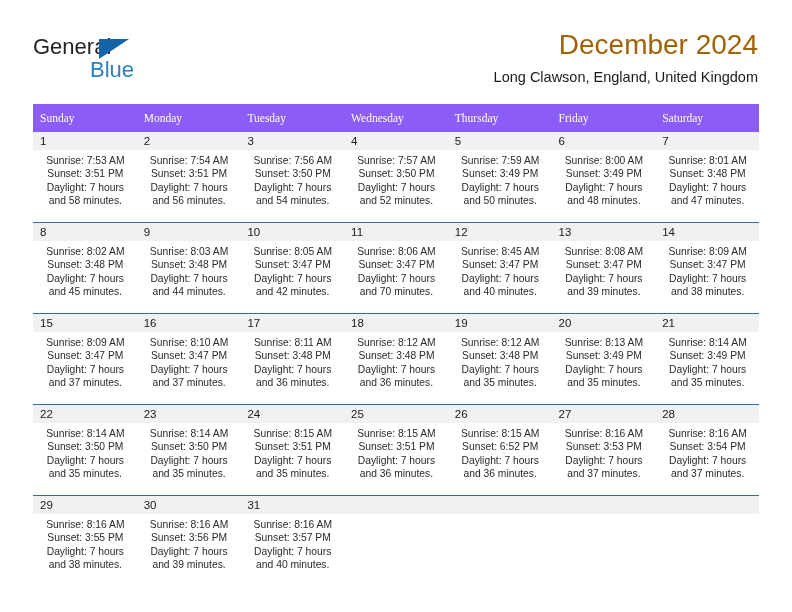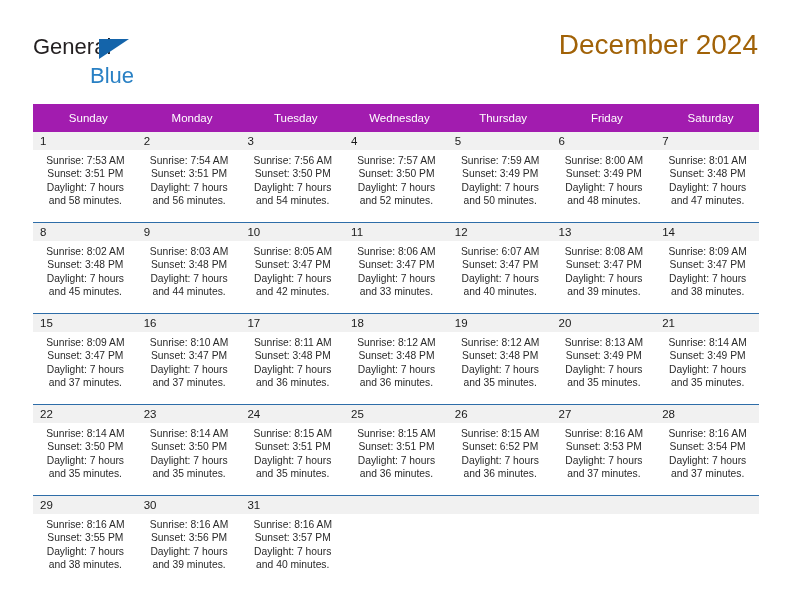--- a/index.html
+++ b/index.html
@@ -52,21 +52,20 @@
     border-bottom: 20px solid transparent;
   }
   .logo-blue {
     position: absolute;
     left: 57px;
     top: 23px;
     font-size: 22px;
     color: #2980c4;
     line-height: 26px;
     font-weight: 400;
-    margin-top: 6px;
   }
   .title-block {
     position: absolute;
     right: 34px;
     top: 28px;
     text-align: right;
   }
   .cal-title {
     font-size: 28px;
     color: #a16207;
@@ -88,29 +87,30 @@
     position: absolute;
     left: 33px;
     top: 104px;
     width: 726px;
     border-collapse: collapse;
     table-layout: fixed;
   }
   .calendar col { width: 103.71px; }
 
   thead th {
-    background: #a21caf;
+    background: #8b5cf6;
     color: #ffffff;
     font-size: 11.5px;
     font-weight: 400;
-    text-align: center;
+    text-align: left;
     padding: 5px 0 5px 7px;
     height: 18px;
     line-height: 14px;
     border: none;
+    font-family: Liberation Serif, serif;
   }
 
   tbody tr.week-row > td {
     vertical-align: top;
     padding: 0;
     border-top: 1.6px solid #2e6da8;
     background: #ffffff;
     height: 90px;
   }
   tbody tr.week-row:first-child > td {
@@ -147,20 +147,21 @@
   <div class="header">
 
     <div class="logo">
       <span class="logo-general">General</span>
       <span class="logo-triangle"></span>
       <span class="logo-blue">Blue</span>
     </div>
 
     <div class="title-block">
       <div class="cal-title">December 2024</div>
+      <div class="cal-subtitle">Long Clawson, England, United Kingdom</div>
     </div>
 
   </div>
 
   <table class="calendar">
     <colgroup>
       <col>
         <col>
         <col>
         <col>
@@ -295,29 +296,29 @@
               </div>
             </div>
           </td>
         <td>
             <div class="cell-inner">
               <div class="daynum">11</div>
               <div class="details">
                 <div>Sunrise: 8:06 AM</div>
                 <div>Sunset: 3:47 PM</div>
                 <div>Daylight: 7 hours</div>
-                <div>and 33 minutes.</div>
+                <div>and 70 minutes.</div>
               </div>
             </div>
           </td>
         <td>
             <div class="cell-inner">
               <div class="daynum">12</div>
               <div class="details">
-                <div>Sunrise: 6:07 AM</div>
+                <div>Sunrise: 8:45 AM</div>
                 <div>Sunset: 3:47 PM</div>
                 <div>Daylight: 7 hours</div>
                 <div>and 40 minutes.</div>
               </div>
             </div>
           </td>
         <td>
             <div class="cell-inner">
               <div class="daynum">13</div>
               <div class="details">

